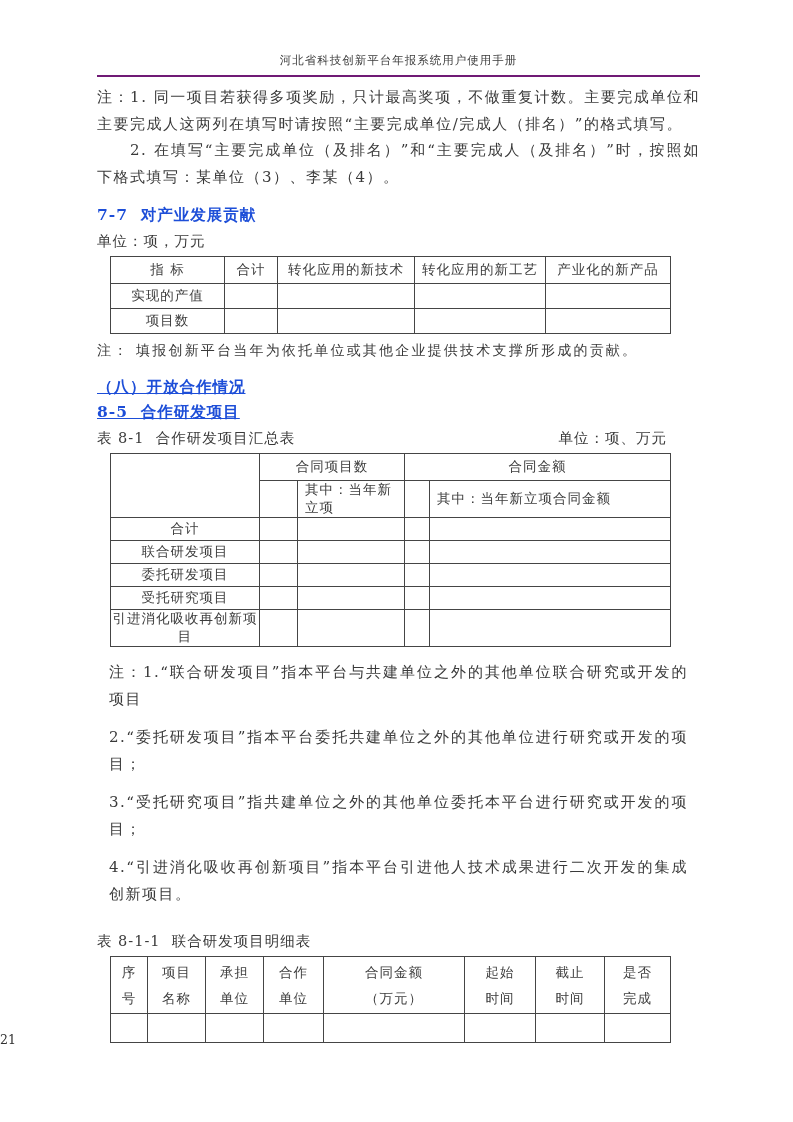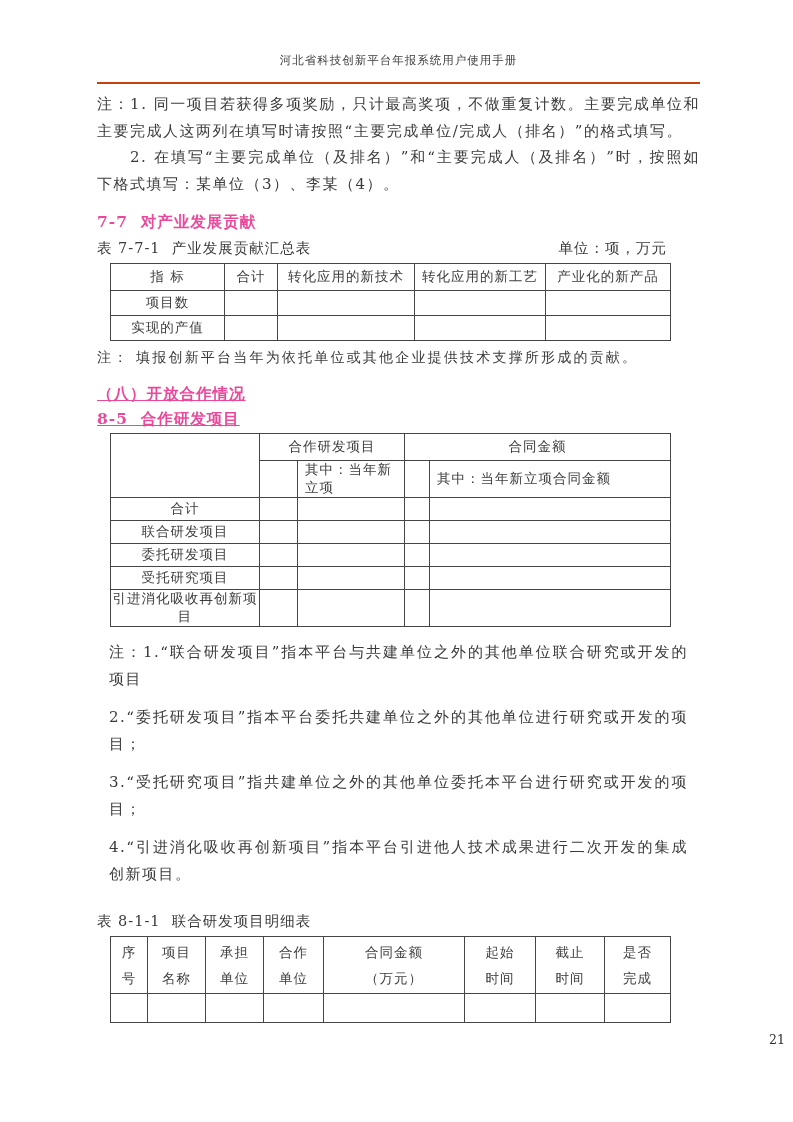--- a/index.html
+++ b/index.html
@@ -11,40 +11,40 @@
     padding:53px 93px 0 97px;
     font-family:"DejaVu Serif","Liberation Serif",serif;
     color:#3a3a3a;
     overflow:hidden;
   }
   .hdr {
     text-align:center;
     font-size:11.5px;
     letter-spacing:1px;
     color:#3c3c3c;
-    padding-bottom:14px;
-    border-bottom:2px solid #c2410c;
+    padding-bottom:7px;
+    border-bottom:2px solid #701a75;
   }
   .body-text {
     margin:0;
     font-size:15px;
     line-height:26.5px;
     letter-spacing:1.5px;
     text-align:justify;
     color:#3a3a3a;
     white-space:normal;
   }
   .para1 { margin-top:7px; }
   .para2 { text-indent:33px; }
   .sec-heading {
     margin:14px 0 0 0;
     font-size:15.5px;
     font-weight:bold;
     line-height:22px;
-    color:#ec4899;
+    color:#1d4ed8;
     letter-spacing:1px;
     white-space:pre-wrap;
   }
   .sec-heading.tight { margin-top:3px;text-decoration:underline; }
   .caption-row {
     display:flex;
     justify-content:space-between;
     align-items:flex-end;
     margin-top:3px;
     padding-right:33px;
@@ -84,95 +84,98 @@
     letter-spacing:2.2px;
     white-space:pre-wrap;
   }
   .notes-81 { margin-top:5px; }
   .notes-81 p { margin:12px; }
   .cap-811 { margin-top:22px; }
   .footer {
     position:absolute;
     left:0; right:8px;
     top:1032px;
-    text-align:right;
+    text-align:left;
     font-size:12.5px;
     color:#2f2f2f;
   }
 </style>
 </head>
 <body>
 
 <div class="page">
 
   <div class="hdr">
     <span>河北省科技创新平台年报系统用户使用手册</span>
   </div>
 
   <p class="body-text para1">注：1. 同一项目若获得多项奖励，只计最高奖项，不做重复计数。主要完成单位和主要完成人这两列在填写时请按照“主要完成单位/完成人（排名）”的格式填写。</p>
   <p class="body-text para2">2. 在填写“主要完成单位（及排名）”和“主要完成人（及排名）”时，按照如下格式填写：某单位（3）、李某（4）。</p>
 
   <h3 class="sec-heading">7-7  对产业发展贡献</h3>
 
   <div class="caption-row">
-    <span>表 7-7-1  产业发展贡献汇总表</span>
     <span>单位：项，万元</span>
   </div>
 
   <table class="t771">
     <colgroup>
       <col style="width:114px">
         <col style="width:53px">
         <col style="width:137px">
         <col style="width:131px">
         <col style="width:125px">
     </colgroup>
     <tbody>
         <tr class="hrow">
       <td>指  标</td>
       <td>合计</td>
       <td>转化应用的新技术</td>
       <td>转化应用的新工艺</td>
       <td>产业化的新产品</td>
     </tr>
     <tr>
+      <td>实现的产值</td>
+      <td></td>
+          <td></td>
+          <td></td>
+          <td></td>
+    </tr>
+    <tr>
       <td>项目数</td>
-      <td></td>
-          <td></td>
-          <td></td>
-          <td></td>
-    </tr>
-    <tr>
-      <td>实现的产值</td>
       <td></td>
           <td></td>
           <td></td>
           <td></td>
     </tr>
   </tbody>
     </table>
 
   <p class="note-771">注： 填报创新平台当年为依托单位或其他企业提供技术支撑所形成的贡献。</p>
 
   <h3 class="sec-heading tight">（八）开放合作情况</h3>
   <h3 class="sec-heading tight">8-5  合作研发项目</h3>
 
+  <div class="caption-row">
+    <span>表 8-1  合作研发项目汇总表</span>
+    <span>单位：项、万元</span>
+  </div>
 
   <table class="t81">
     <colgroup>
       <col style="width:149px">
         <col style="width:38px">
         <col style="width:107px">
         <col style="width:25px">
         <col style="width:241px">
     </colgroup>
     <tbody>
         <tr class="hrow">
       <td rowspan="2"></td>
-      <td colspan="2">合作研发项目</td>
+      <td colspan="2">合同项目数</td>
       <td colspan="2">合同金额</td>
     </tr>
     <tr class="hrow">
       <td></td>
       <td class="sub">其中：当年新立项</td>
       <td></td>
       <td class="sub">其中：当年新立项合同金额</td>
     </tr>
     <tr>
       <td>合计</td>

